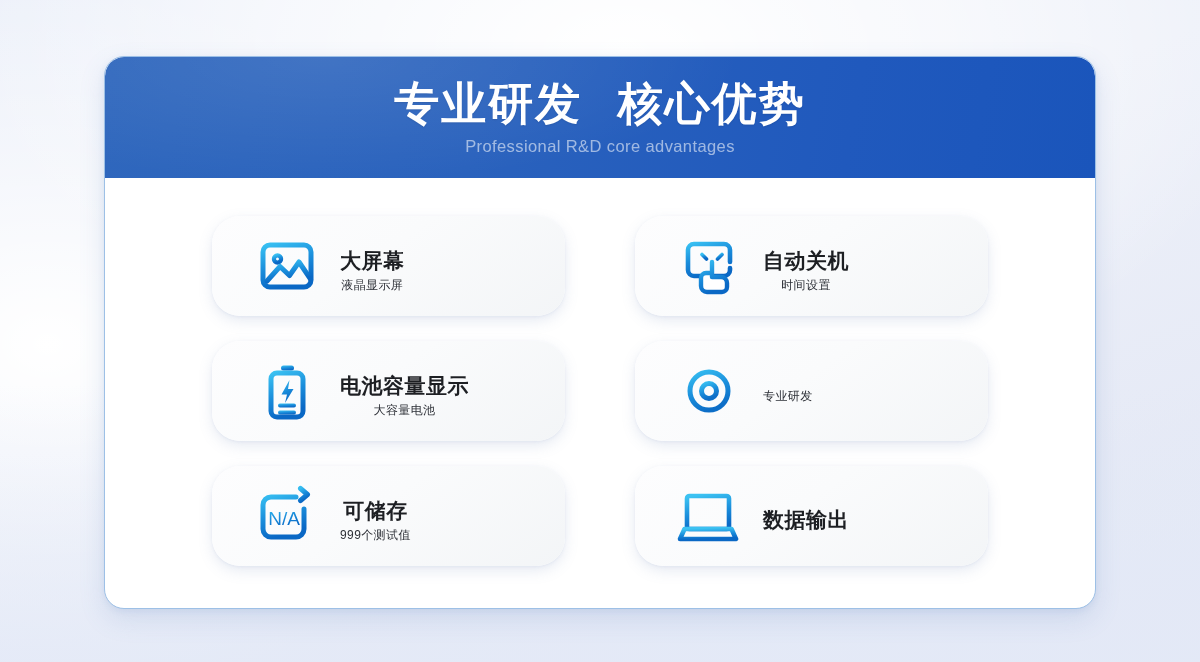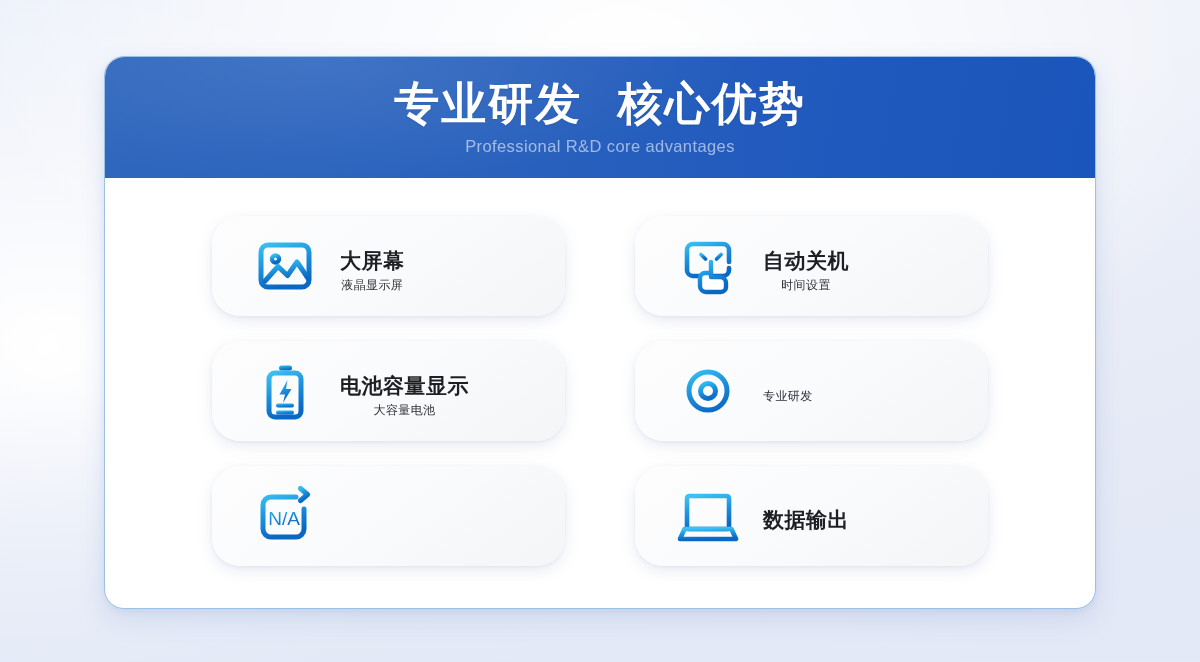--- a/index.html
+++ b/index.html
@@ -113,21 +113,21 @@
     align-items: center;
     padding-left: 42px;
   }
 
   .card-icon {
     width: 62px;
     height: 62px;
     flex: 0 0 62px;
     display: flex;
     align-items: center;
-    justify-content: center;
+    justify-content: flex-end;
   }
 
   .card-icon svg { display: block; }
 
   .card-text {
     margin-left: 24px;
     display: flex;
     flex-direction: column;
     align-items: center;
     justify-content: center;
@@ -278,20 +278,24 @@
                 <stop offset="52%" stop-color="#1a8ddb"></stop>
                 <stop offset="100%" stop-color="#0a68c5"></stop>
               </linearGradient>
             </defs>
             <path d="M42 12 H17 a8 8 0 0 0 -8 8 V44 a8 8 0 0 0 8 8 H42 a8 8 0 0 0 8 -8 V24" fill="none" stroke="url(#gradNa)" stroke-width="5" stroke-linecap="round"></path>
             <path d="M36 9.5 H53" fill="none" stroke="url(#gradNa)" stroke-width="5" stroke-linecap="round"></path>
             <path d="M46.5 3.5 L53.5 9.5 L46.5 15.5" fill="none" stroke="url(#gradNa)" stroke-width="5" stroke-linecap="round" stroke-linejoin="round"></path>
             <text class="na-label" x="30" y="40" text-anchor="middle" fill="url(#gradNa)">N/A</text>
           </svg>
         </span>
+        <span class="card-text">
+          <span class="card-title">可储存</span>
+          <span class="card-subtitle">999个测试值</span>
+        </span>
       </div>
 
       <div class="feature-card">
         <span class="card-icon">
           <svg width="62" height="58" viewBox="0 0 62 58" aria-hidden="true">
             <defs>
               <linearGradient id="gradLap" x1="0.15" y1="0" x2="0.4" y2="1">
                 <stop offset="0%" stop-color="#3cc2f2"></stop>
                 <stop offset="55%" stop-color="#1a8ddb"></stop>
                 <stop offset="100%" stop-color="#0a68c5"></stop>

